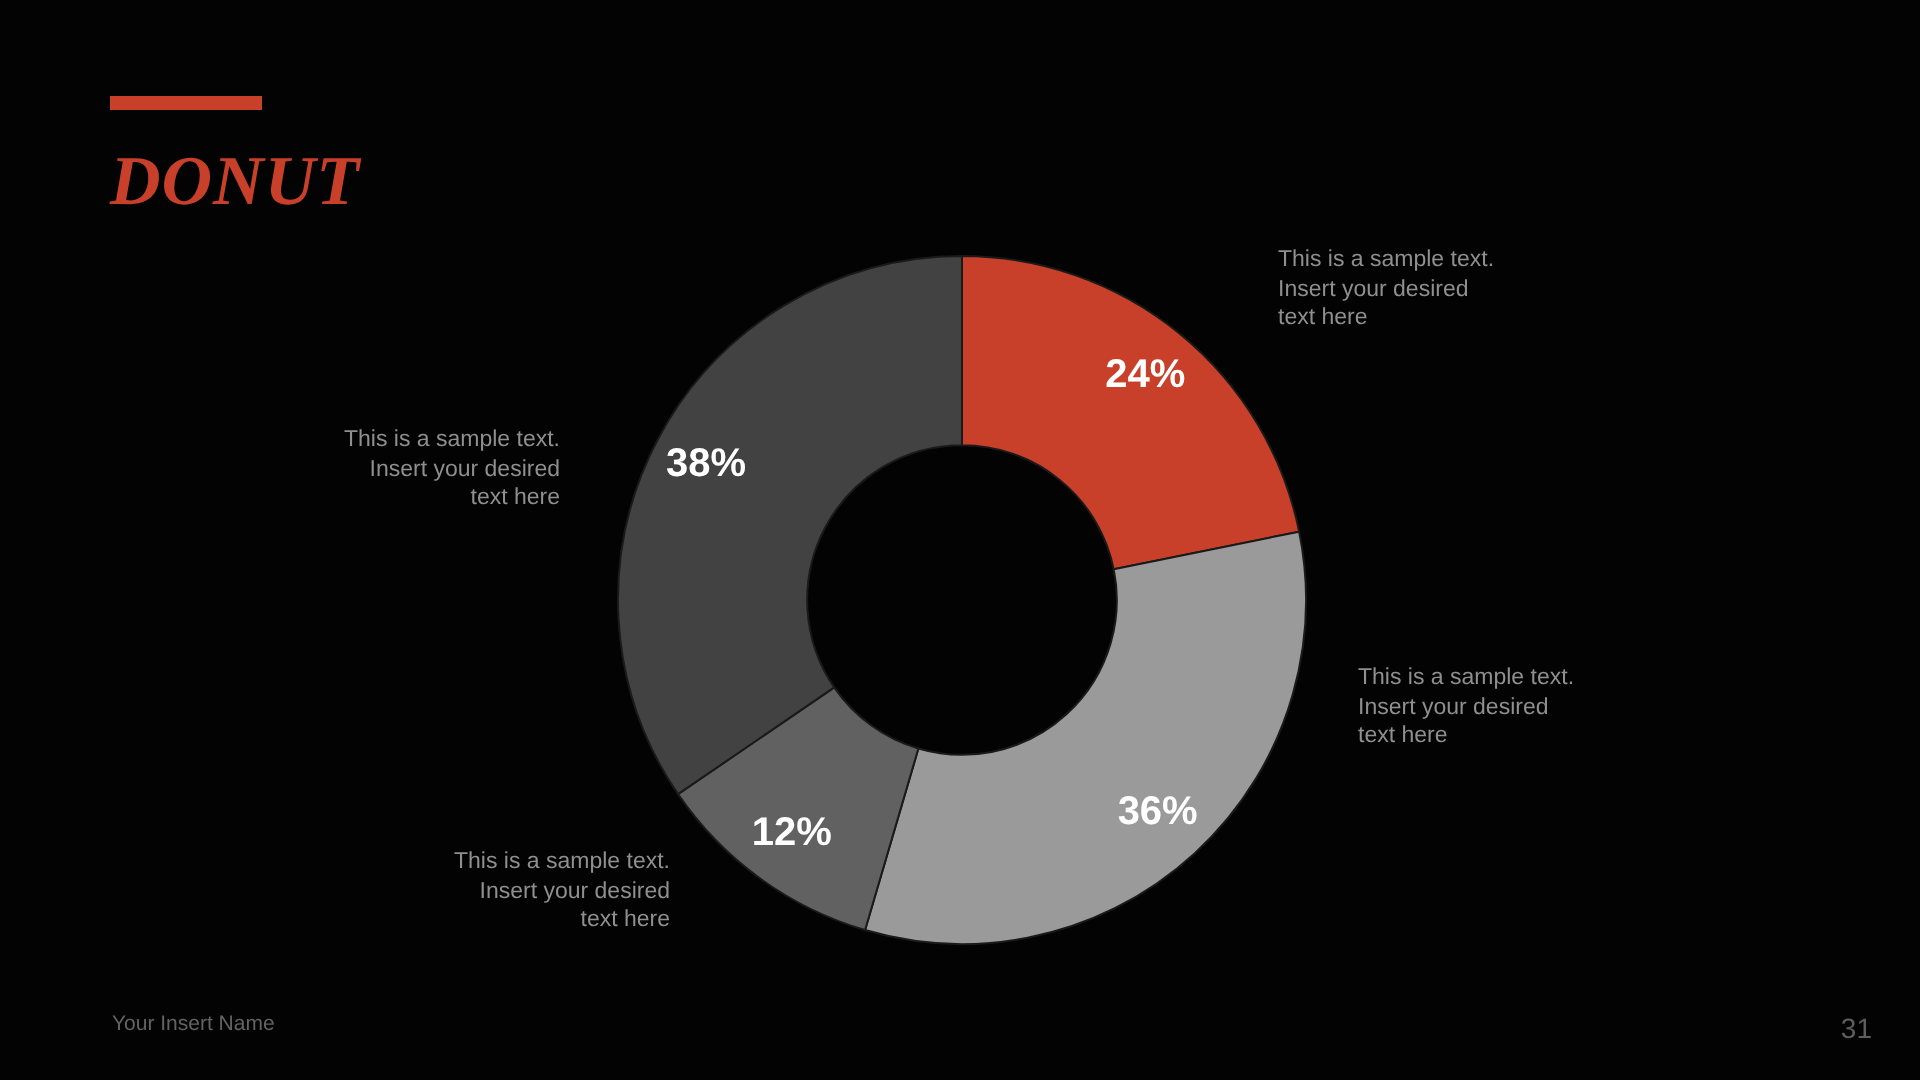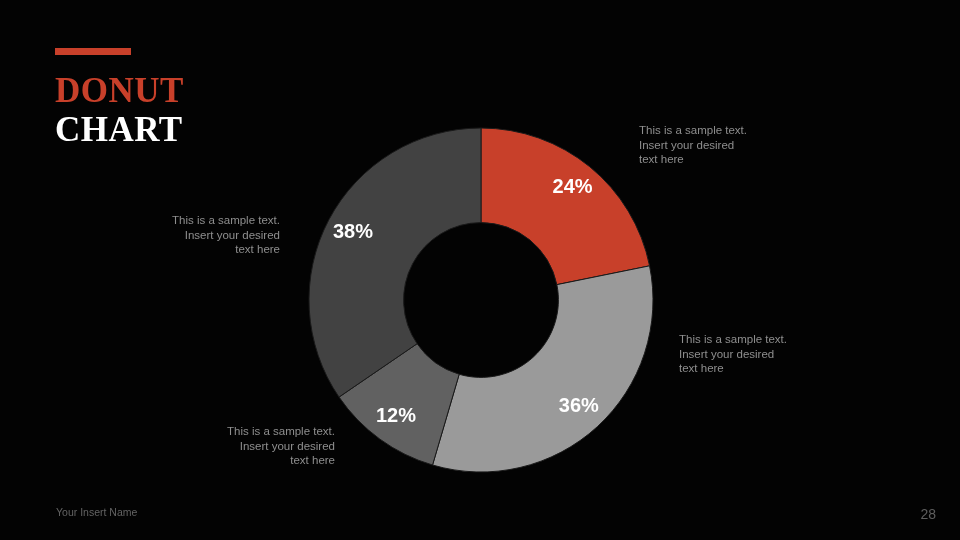--- a/index.html
+++ b/index.html
@@ -37,21 +37,21 @@
     margin-bottom: 16px;
   }
   .title-line {
     font-family: "Liberation Serif", serif;
     font-weight: bold;
     font-size: 35px;
     line-height: 39px;
     letter-spacing: 0.5px;
     margin: 0;
   }
-  .title-donut { color: #c8402a; }
+  .title-donut { color: #c8402a; font-style: italic; }
   .title-chart { color: #ffffff; }
 
   
   .chart-wrap {
     position: absolute;
     left: 309px;
     top: 128px;
     width: 344px;
     height: 344px;
   }
@@ -103,21 +103,20 @@
   }
 </style>
 </head>
 <body>
 
 <div class="slide">
 
   <div class="title-block">
     <div class="accent-bar"></div>
     <div class="title-line title-donut">DONUT</div>
-    <div class="title-line title-chart">CHART</div>
   </div>
 
   <div class="chart-wrap">
     <svg viewBox="0 0 344 344">
       <g id="slice-layer">
           <path d="M 172 0 A 172 172 0 0 1 340.57420050789165 137.8424397369318 L 247.85839022855126 156.62909788161932 A 77.4 77.4 0 0 0 172 94.6 Z" fill="#c8402a" stroke="#1a1a1a" stroke-width="1"></path>
           <path d="M 340.57420050789165 137.8424397369318 A 172 172 0 0 1 123.5420002232741 337.03279146169353 L 150.19390010047334 246.26475615776212 A 77.4 77.4 0 0 0 247.85839022855126 156.62909788161932 Z" fill="#9a9a9a" stroke="#1a1a1a" stroke-width="1"></path>
           <path d="M 123.5420002232741 337.03279146169353 A 172 172 0 0 1 30.01883372240286 269.0842336450843 L 108.10847517508128 215.68790514028794 A 77.4 77.4 0 0 0 150.19390010047334 246.26475615776212 Z" fill="#616161" stroke="#1a1a1a" stroke-width="1"></path>
           <path d="M 30.01883372240286 269.0842336450843 A 172 172 0 0 1 171.99999999999997 0 L 171.99999999999997 94.6 A 77.4 77.4 0 0 0 108.10847517508128 215.68790514028794 Z" fill="#424242" stroke="#1a1a1a" stroke-width="1"></path>
         </g>
@@ -137,15 +136,15 @@
 Insert your desired
 text here</div>
   <div class="callout left" id="callout-2">This is a sample text.
 Insert your desired
 text here</div>
   <div class="callout left" id="callout-3">This is a sample text.
 Insert your desired
 text here</div>
 
   <div class="footer-company">Your Insert Name</div>
-  <div class="footer-page">28</div>
+  <div class="footer-page">31</div>
 
 </div>
 
 </body></html>

